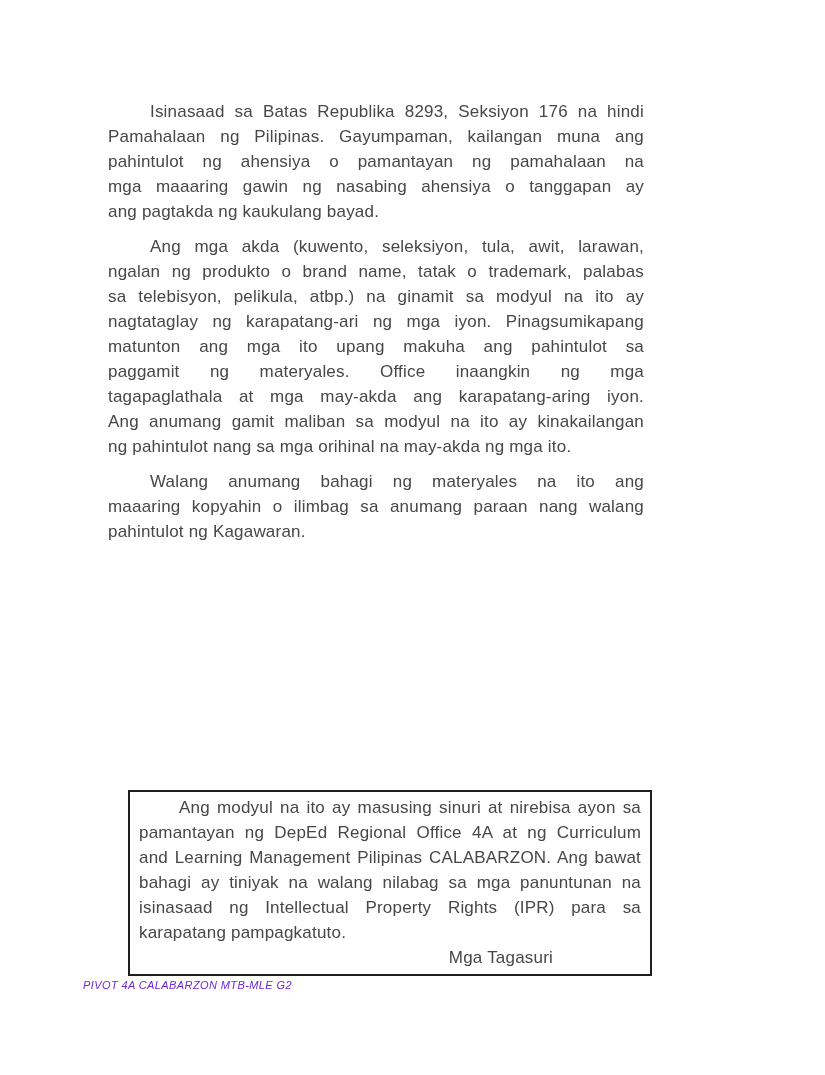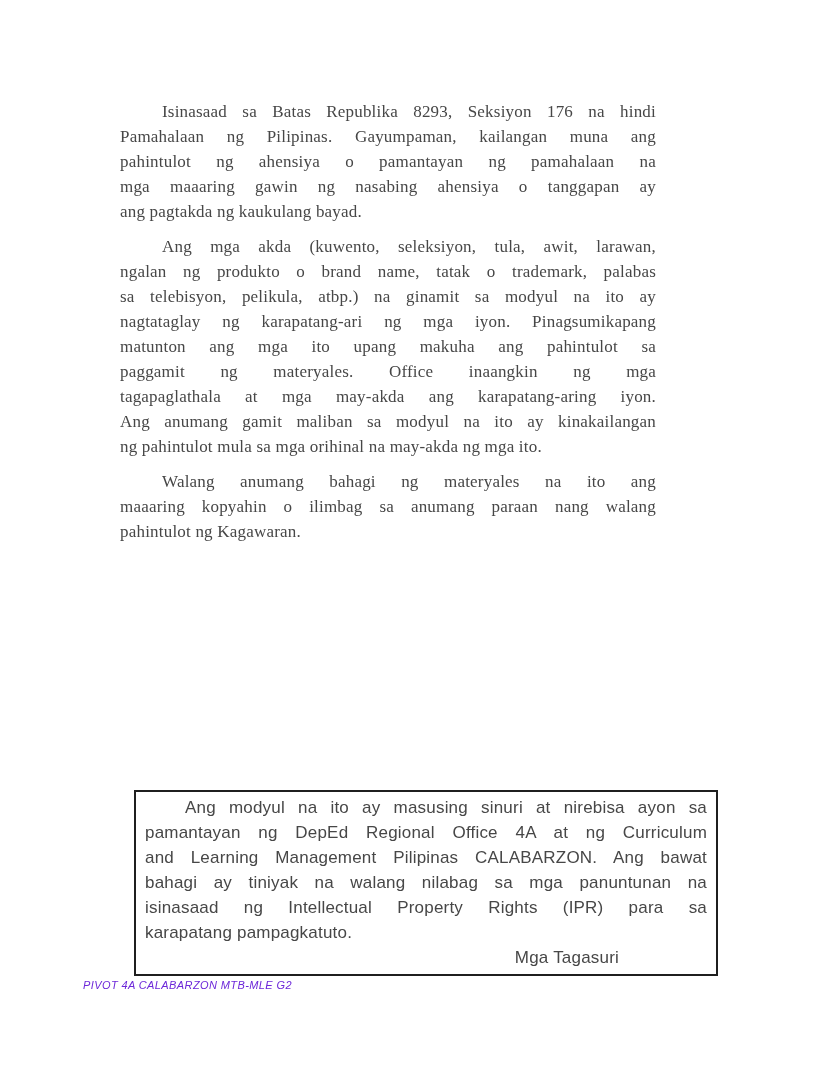--- a/index.html
+++ b/index.html
@@ -11,40 +11,39 @@
   }
   .page {
     position: relative;
     width: 825px; height: 1075px;
     background: #ffffff;
     color: #474747;
     overflow: hidden;
   }
   .content {
     position: absolute;
-    left: 120px; top: 99px;
+    left: 108px; top: 99px;
     width: 536px;
-    font-family: Liberation Serif, serif;
   }
   .para {
     margin-bottom: 10px;
     font-size: 17px;
     line-height: 25px;
     letter-spacing: 0.2px;
   }
   .line {
     text-align: justify;
     text-align-last: justify;
   }
   .line.first { text-indent: 42px; }
   .line.last { text-align-last: left; }
   .review-box {
     position: absolute;
-    left: 134px; top: 790px;
-    width: 584px; height: 186px;
+    left: 128px; top: 790px;
+    width: 524px; height: 186px;
     border: 2px solid #1f1f1f;
     padding: 3px 9px 0 9px;
     font-size: 17px;
     line-height: 25px;
     letter-spacing: 0.2px;
     background: #ffffff;
   }
   .review-box .line.first { text-indent: 40px; }
   .signature {
     text-align: right;
@@ -75,21 +74,21 @@
       </div>
       <div class="para">
         <div class="line first">Ang mga akda (kuwento, seleksiyon, tula, awit, larawan,</div>
         <div class="line">ngalan ng produkto o brand name, tatak o trademark, palabas</div>
         <div class="line">sa telebisyon, pelikula, atbp.) na ginamit sa modyul na ito ay</div>
         <div class="line">nagtataglay ng karapatang-ari ng mga iyon. Pinagsumikapang</div>
         <div class="line">matunton ang mga ito upang makuha ang pahintulot sa</div>
         <div class="line">paggamit ng materyales. Office inaangkin ng mga</div>
         <div class="line">tagapaglathala at mga may-akda ang karapatang-aring iyon.</div>
         <div class="line">Ang anumang gamit maliban sa modyul na ito ay kinakailangan</div>
-        <div class="line last">ng pahintulot mula sa mga orihinal na may-akda ng mga ito.</div>
+        <div class="line last">ng pahintulot nang sa mga orihinal na may-akda ng mga ito.</div>
       </div>
       <div class="para">
         <div class="line first">Walang anumang bahagi ng materyales na ito ang</div>
         <div class="line">maaaring kopyahin o ilimbag sa anumang paraan nang walang</div>
         <div class="line last">pahintulot ng Kagawaran.</div>
       </div>
     </div>
 
   <div class="review-box" style="border-color: rgb(31, 31, 31);">
     <div id="box-lines">

